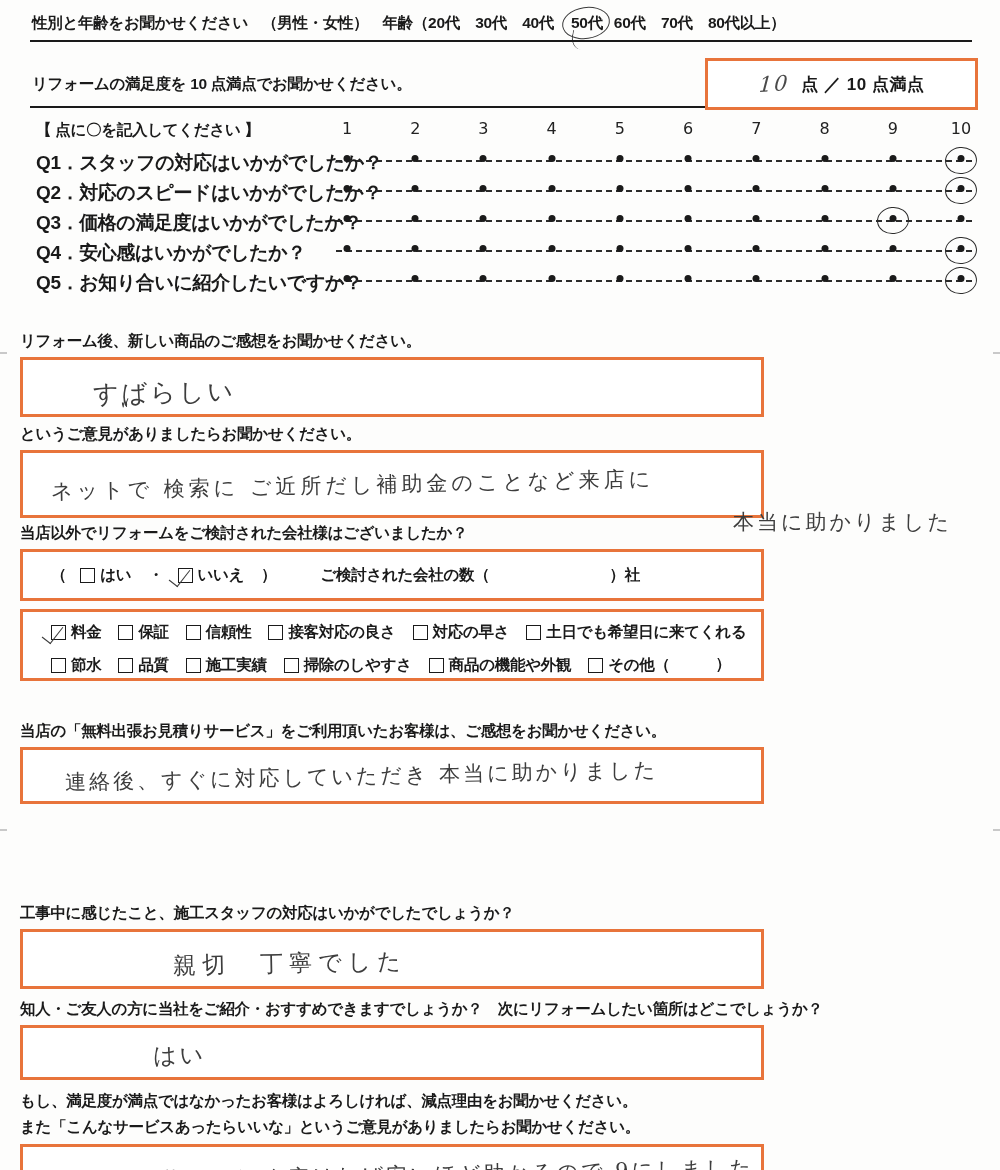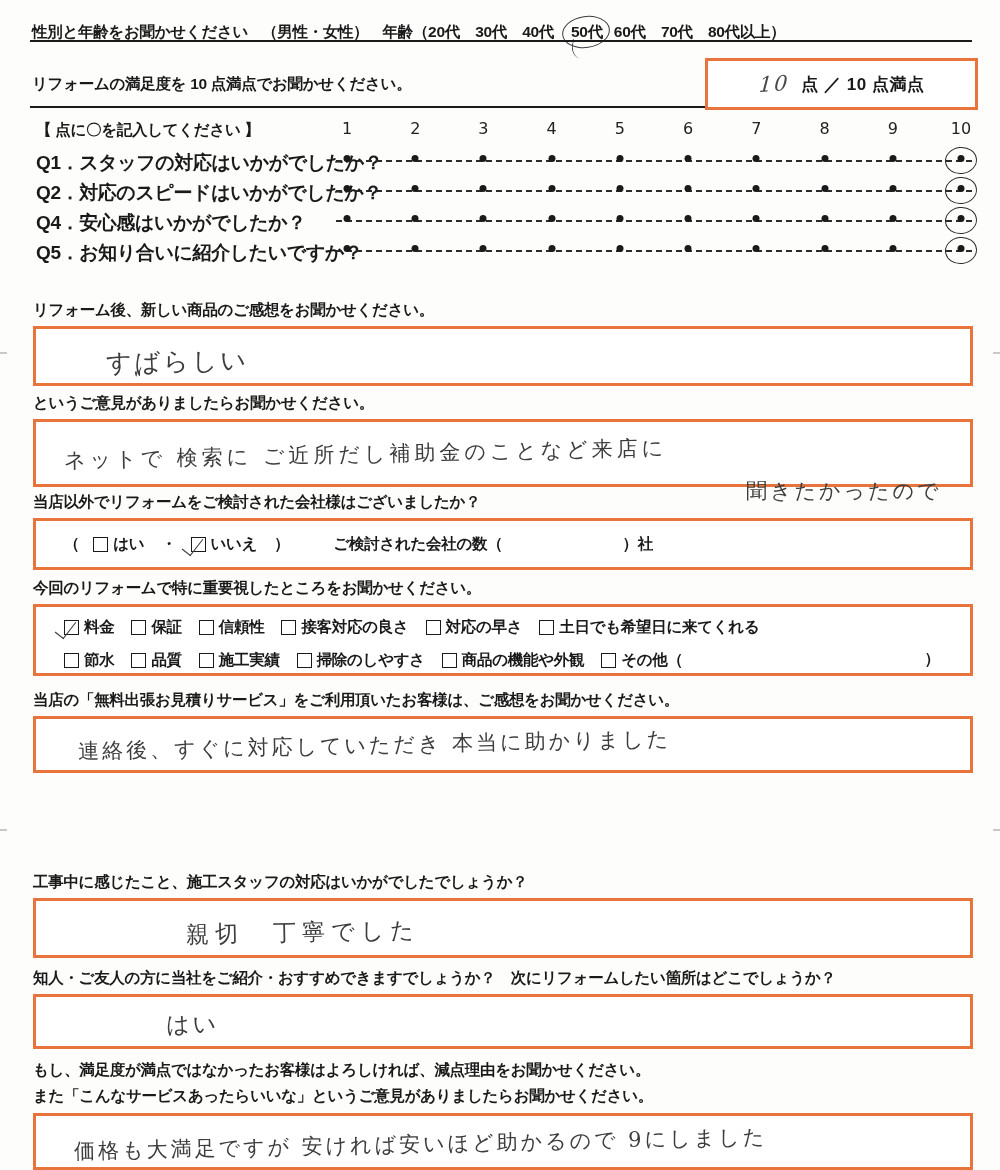--- a/index.html
+++ b/index.html
@@ -25,21 +25,21 @@
   .rule {
     border: 0;
     border-top: 2px solid #1a1a1a;
     margin: 0;
   }
 
   
   .header-row {
     position: absolute;
     left: 32px;
-    top: 22px;
+    top: 13px;
     width: 940px;
   }
   .header-line {
     font-size: 15.5px;
     font-weight: 700;
     letter-spacing: -0.3px;
     white-space: nowrap;
     display: flex;
     align-items: baseline;
   }
@@ -192,21 +192,21 @@
     top: -3px;
     width: 30px;
     height: 25px;
     border: 1.5px solid #2b2b2b;
     border-radius: 50%;
     transform: translateX(-50%) rotate(-6deg);
     pointer-events: none;
   }
 
   
-  .sec { position: absolute; left: 33px; width: 940px; }
+  .sec { position: absolute; left: 20px; width: 744px; margin-top: 31px; }
   .sec-label {
     font-size: 15.5px;
     font-weight: 700;
     letter-spacing: -0.3px;
     margin-bottom: 5px;
     white-space: nowrap;
   }
   .ansbox {
     border: 3px solid #e8743b;
     background: #fff;
@@ -336,20 +336,37 @@
             <div class="dot" style="left: 283.889px;"></div>
             <div class="dot" style="left: 352.111px;"></div>
             <div class="dot" style="left: 420.333px;"></div>
             <div class="dot" style="left: 488.556px;"></div>
             <div class="dot" style="left: 556.778px;"></div>
             <div class="dot" style="left: 625px;"></div>
             <div class="sel-circle" style="left: 625px;"></div>
           </div>
         </div>
         <div class="qrow">
+          <div class="qrow-label">Q3．価格の満足度はいかがでしたか？</div>
+          <div class="qrow-track">
+            <div class="track-line"></div>
+            <div class="dot" style="left: 11px;"></div>
+            <div class="dot" style="left: 79.2222px;"></div>
+            <div class="dot" style="left: 147.444px;"></div>
+            <div class="dot" style="left: 215.667px;"></div>
+            <div class="dot" style="left: 283.889px;"></div>
+            <div class="dot" style="left: 352.111px;"></div>
+            <div class="dot" style="left: 420.333px;"></div>
+            <div class="dot" style="left: 488.556px;"></div>
+            <div class="dot" style="left: 556.778px;"></div>
+            <div class="dot" style="left: 625px;"></div>
+            <div class="sel-circle" style="left: 556.778px;"></div>
+          </div>
+        </div>
+        <div class="qrow">
           <div class="qrow-label">Q4．安心感はいかがでしたか？</div>
           <div class="qrow-track">
             <div class="track-line"></div>
             <div class="dot" style="left: 11px;"></div>
             <div class="dot" style="left: 79.2222px;"></div>
             <div class="dot" style="left: 147.444px;"></div>
             <div class="dot" style="left: 215.667px;"></div>
             <div class="dot" style="left: 283.889px;"></div>
             <div class="dot" style="left: 352.111px;"></div>
             <div class="dot" style="left: 420.333px;"></div>
@@ -385,21 +402,21 @@
       <span class="hand slant" style="left:70px; top:16px; font-size:25px;">すばらしい</span>
       <span style="position:absolute;left:92px;top:36px;font-size:20px;color:#3d3d3d;transform:rotate(-6deg);">＂</span>
     </div>
   </div>
 
   <div class="sec" style="top:393px">
     <div class="sec-label">というご意見がありましたらお聞かせください。</div>
     <div class="ansbox" style="height:68px">
       <span class="hand slant" style="left:28px; top:18px; font-size:21px; letter-spacing:4px;">ネットで 検索に ご近所だし補助金のことなど来店に</span>
     </div>
-    <span class="hand" style="left:713px; top:84px; font-size:21px; letter-spacing:3px; position:absolute;">聞きたかったので</span>
+    <span class="hand" style="left:713px; top:84px; font-size:21px; letter-spacing:3px; position:absolute;">本当に助かりました</span>
   </div>
 
   <div class="sec" style="top:492px">
     <div class="sec-label">当店以外でリフォームをご検討された会社様はございましたか？</div>
     <div class="ansbox" style="height:52px; display:flex; align-items:center; padding-left:28px;">
       <span class="cbline">
         <span style="margin-right:14px">（</span>
         <span class="cbitem">
           <span class="cb"></span>
           <span>はい</span>
@@ -411,21 +428,20 @@
         </span>
         <span style="margin-right:44px">）</span>
         <span>ご検討された会社の数（</span>
         <span style="display:inline-block;width:120px"></span>
         <span>）社</span>
       </span>
     </div>
   </div>
 
   <div class="sec" style="top:578px">
-    <div class="sec-label">今回のリフォームで特に重要視したところをお聞かせください。</div>
     <div class="ansbox" style="height:72px; padding:10px 0 0 28px;">
       <div class="cbline" id="prio-row1" style="margin-bottom:12px">
           <span class="cbitem">
             <span class="cb checked"></span>
             <span>料金</span>
           </span>
           <span class="cbitem">
             <span class="cb"></span>
             <span>保証</span>
           </span>

